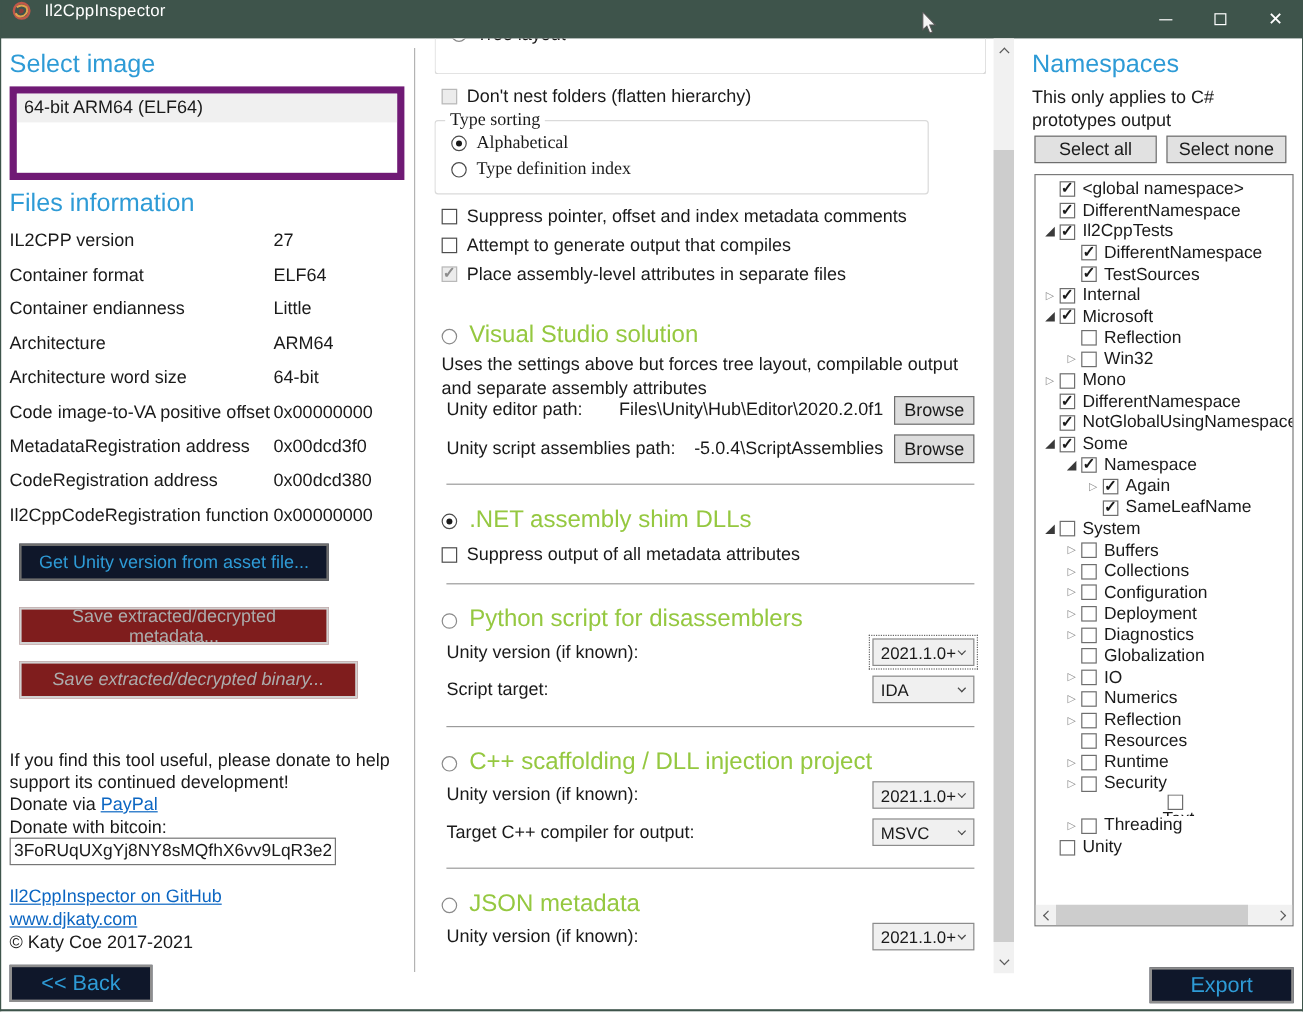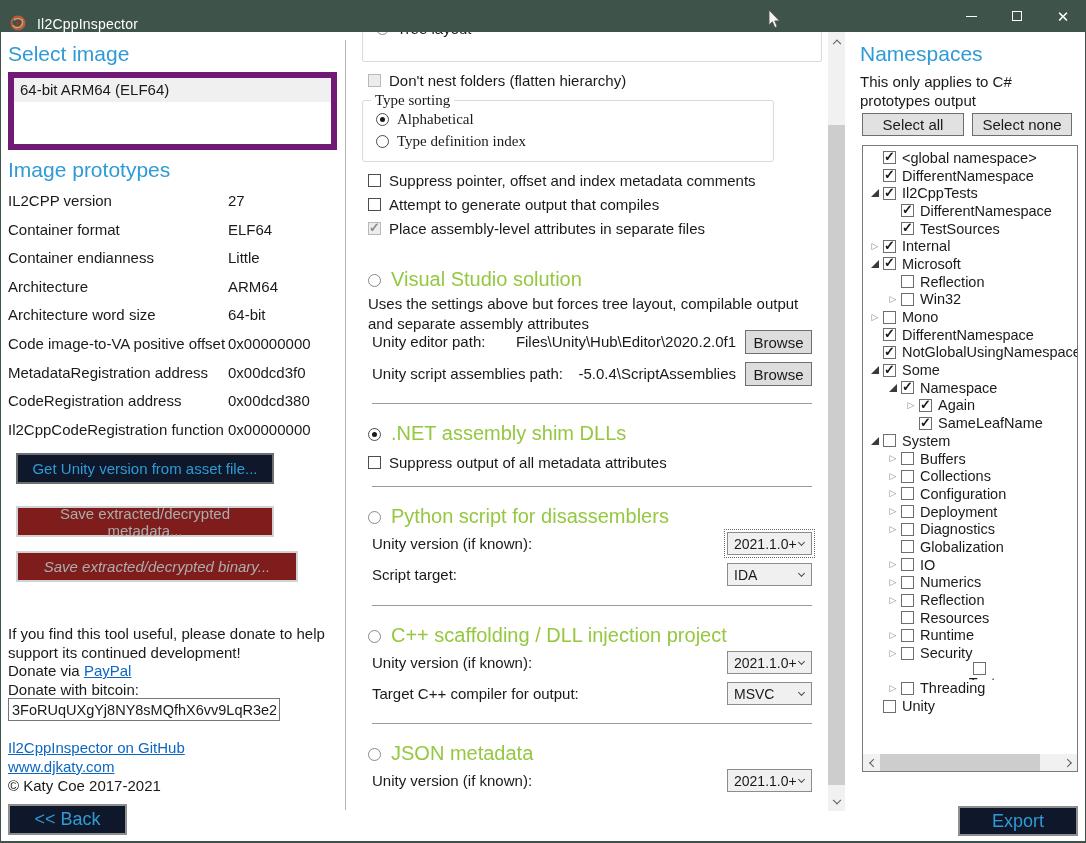--- a/index.html
+++ b/index.html
@@ -18,21 +18,21 @@
   }
   
   .frame-edge{position:absolute;background:var(--titlebar);z-index:50;}
   #edge-l{left:0;top:0;bottom:0;width:1px;}
   #edge-r{right:0;top:0;bottom:0;width:1px;}
   #edge-b{left:0;right:0;bottom:0;height:2px;}
 
   
   .titlebar{
     position:absolute;left:0;top:0;width:1086px;height:32px;
-    background:var(--titlebar);color:#fff;display:flex;align-items:flex-end;
+    background:var(--titlebar);color:#fff;display:flex;align-items:flex-start;
   }
   .titlebar .app-icon{width:18px;height:18px;margin:0 10px 0 9px;flex:none;}
   .titlebar .title{font-size:14px;letter-spacing:.2px;}
   .win-buttons{margin-left:auto;display:flex;height:32px;}
   .win-btn{width:46px;height:32px;display:flex;align-items:center;justify-content:center;color:#fff;}
   .glyph-min{width:11px;height:1px;background:#fff;}
   .glyph-max{width:10px;height:10px;border:1px solid #fff;}
   .glyph-close{font-size:15px;line-height:15px;}
 
   
@@ -188,21 +188,21 @@
   </svg>
 </span>
 
 <div id="left-panel">
   <div id="select-image-heading" class="h-blue">Select image</div>
 
   <div id="image-list">
       <div class="list-item selected">64-bit ARM64 (ELF64)</div>
     </div>
 
-  <div id="image-info-heading" class="h-blue">Image prototypes</div>
+  <div id="image-info-heading" class="h-blue">Files information</div>
 
   <div id="info-rows">
       <div class="info-label">IL2CPP version</div>
       <div class="info-value">27</div>
       <div class="info-label">Container format</div>
       <div class="info-value">ELF64</div>
       <div class="info-label">Container endianness</div>
       <div class="info-value">Little</div>
       <div class="info-label">Architecture</div>
       <div class="info-value">ARM64</div>

